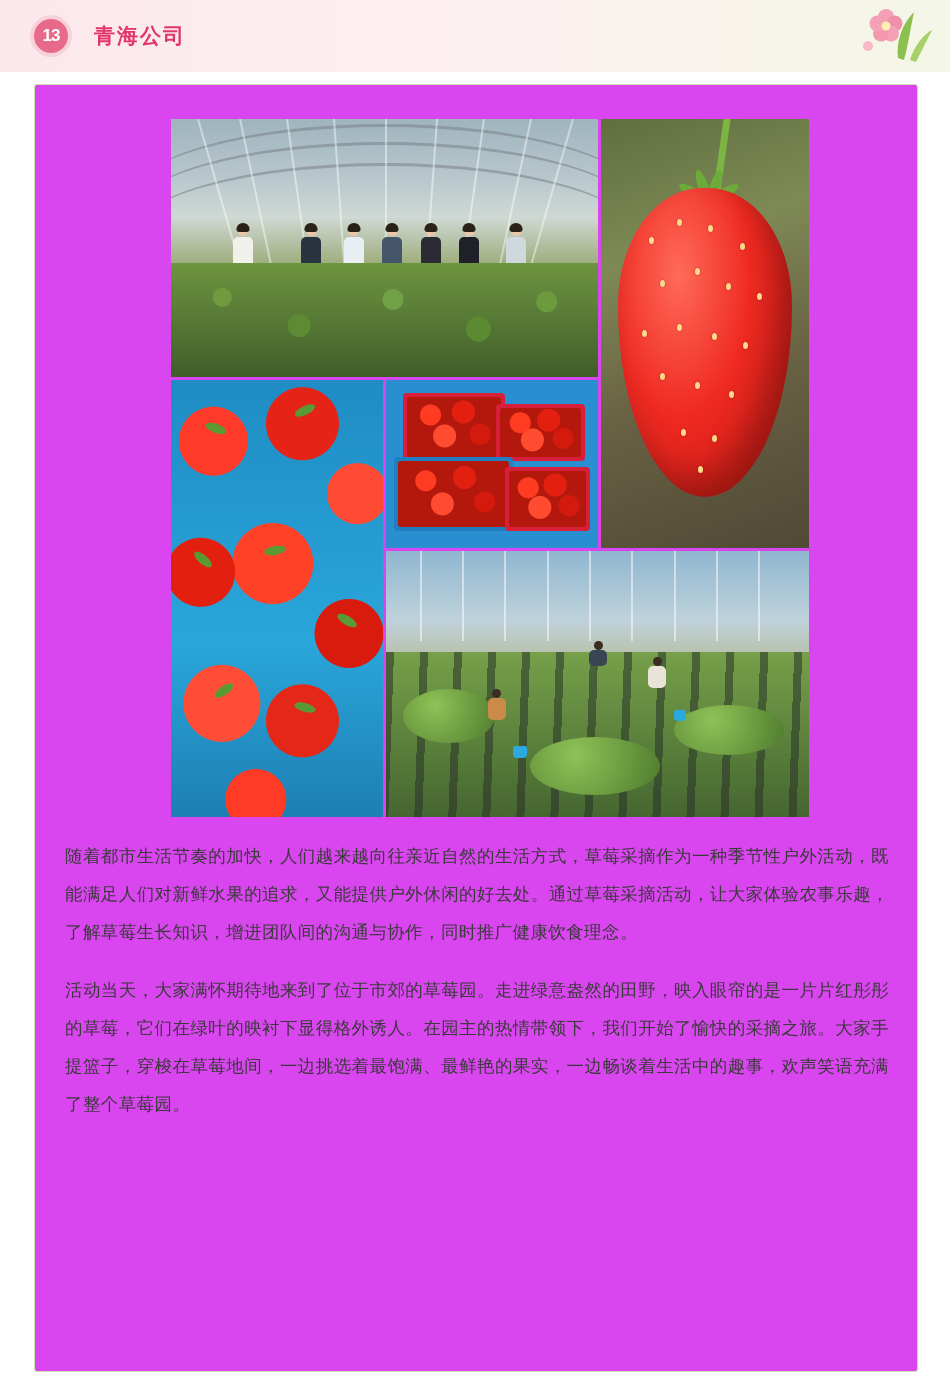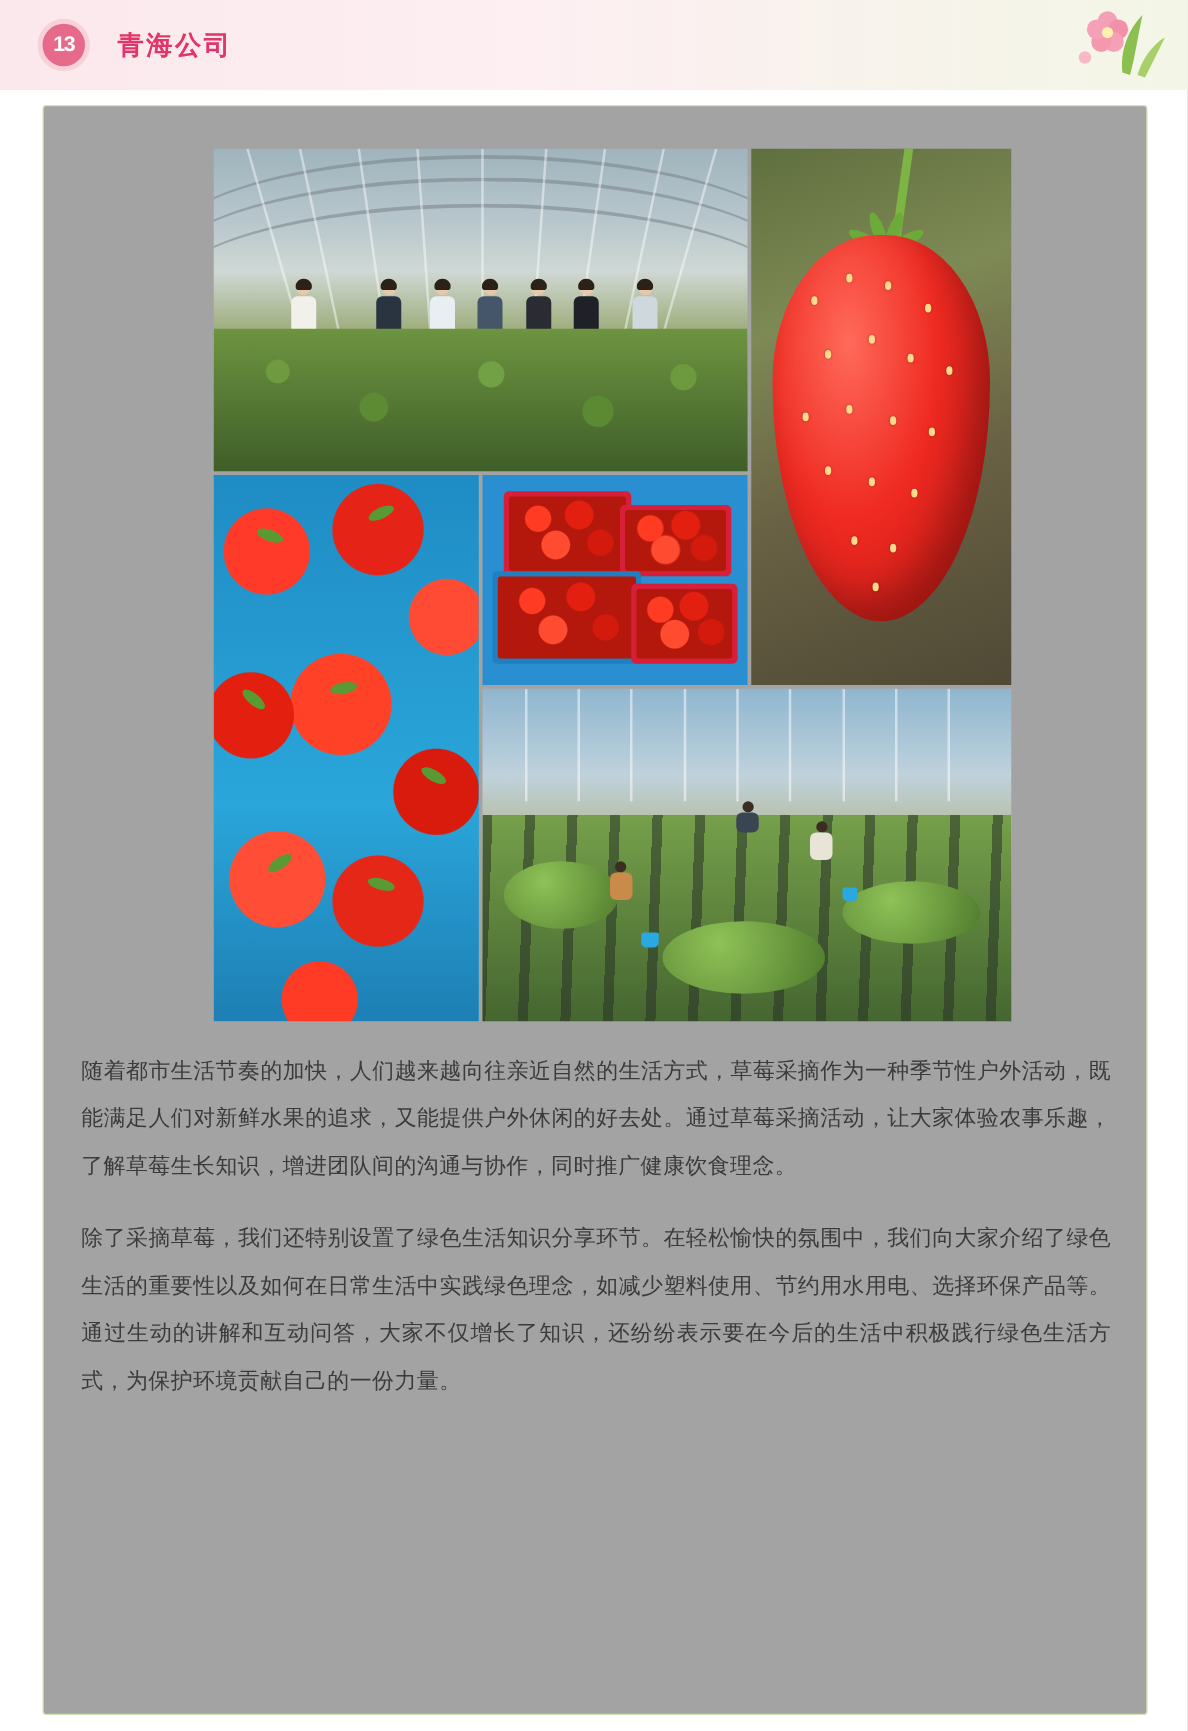--- a/index.html
+++ b/index.html
@@ -58,21 +58,21 @@
   
   .page-frame {
     position: absolute;
     left: 34px;
     top: 84px;
     width: 884px;
     height: 1288px;
     border: 1px solid #cfe0b4;
     border-radius: 3px;
     box-sizing: border-box;
-    background: #a3a3a3;
+    background: #d946ef;
   }
 
   
   .collage {
     position: absolute;
     left: 136px;
     top: 34px;
     width: 632px;
     height: 692px;
     display: grid;
@@ -417,15 +417,15 @@
         <div class="h"></div>
           <div class="b" style="background:#3a4553;height:16px"></div>
       </div>
       <div class="gh-bucket" style="left:30%;bottom:22%;width:14px;height:12px"></div>
       <div class="gh-bucket" style="left:68%;bottom:36%;width:12px;height:11px"></div>
     </div>
   </div>
 
   <div class="article">
     <p>随着都市生活节奏的加快，人们越来越向往亲近自然的生活方式，草莓采摘作为一种季节性户外活动，既能满足人们对新鲜水果的追求，又能提供户外休闲的好去处。通过草莓采摘活动，让大家体验农事乐趣，了解草莓生长知识，增进团队间的沟通与协作，同时推广健康饮食理念。</p>
-    <p>除了采摘草莓，我们还特别设置了绿色生活知识分享环节。在轻松愉快的氛围中，我们向大家介绍了绿色生活的重要性以及如何在日常生活中实践绿色理念，如减少塑料使用、节约用水用电、选择环保产品等。通过生动的讲解和互动问答，大家不仅增长了知识，还纷纷表示要在今后的生活中积极践行绿色生活方式，为保护环境贡献自己的一份力量。</p>
+    <p>活动当天，大家满怀期待地来到了位于市郊的草莓园。走进绿意盎然的田野，映入眼帘的是一片片红彤彤的草莓，它们在绿叶的映衬下显得格外诱人。在园主的热情带领下，我们开始了愉快的采摘之旅。大家手提篮子，穿梭在草莓地间，一边挑选着最饱满、最鲜艳的果实，一边畅谈着生活中的趣事，欢声笑语充满了整个草莓园。</p>
   </div>
 </div>
 
 </body></html>

